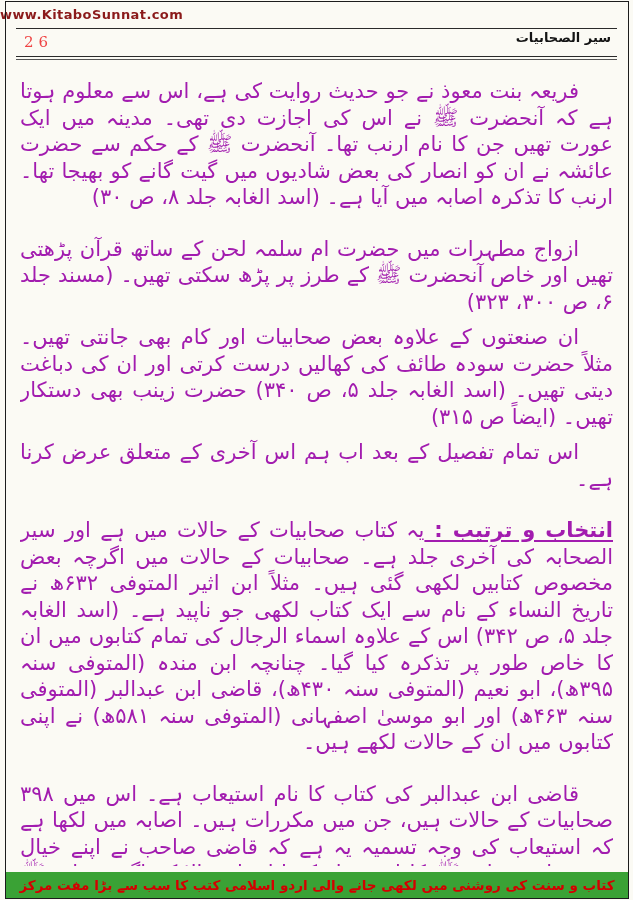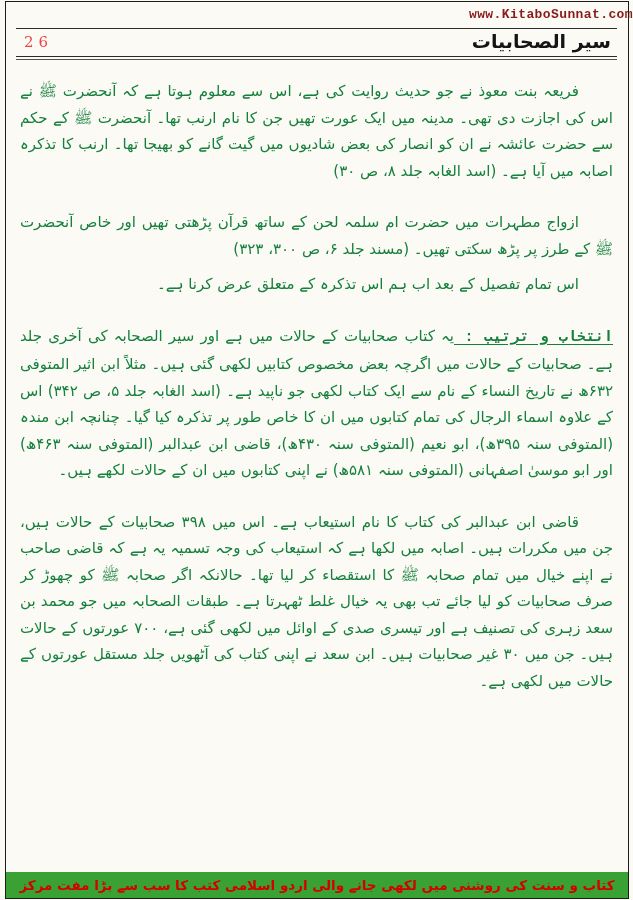--- a/index.html
+++ b/index.html
@@ -26,27 +26,26 @@
     top: 1px;
     bottom: 1px;
     border: 1.5px solid #1c1c1c;
     pointer-events: none;
   }
   .site-url {
     position: absolute;
     top: 7px;
     left: 0;
     width: 100%;
-    text-align: right;
+    text-align: left;
     direction: ltr;
     font-size: 13px;
     font-weight: bold;
     letter-spacing: 0.4px;
     color: var(--url-color, #8b1a1a);
-    font-family: Liberation Mono, monospace;
   }
   .header-rule-top {
     position: absolute;
     top: 28px;
     left: 16px;
     right: 16px;
     height: 1px;
     background: #2a2a2a;
   }
   .header-rule-bottom {
@@ -65,52 +64,51 @@
     direction: ltr;
     font-size: 15px;
     letter-spacing: 5px;
     color: #ef4444;
     font-family: "DejaVu Serif", serif;
   }
   .book-title {
     position: absolute;
     top: 30px;
     right: 22px;
-    font-size: 19px;
+    font-size: 13px;
     font-weight: bold;
     color: #141414;
   }
   .page-body {
     position: absolute;
     top: 78px;
     left: 20px;
     right: 20px;
     bottom: 34px;
     direction: rtl;
     text-align: justify;
-    color: #15803d;
-    font-size: 15px;
+    color: #a21caf;
+    font-size: 21px;
     line-height: 26.5px;
     overflow: hidden;
   }
   .para {
     margin: 0 0 9px 0;
     text-indent: 34px;
   }
   .para.no-indent {
     text-indent: 0;
   }
   .para.spaced {
     margin-top: 25px;
   }
   .para-heading {
     font-weight: bold;
     text-decoration: underline;
     text-underline-offset: 3px;
-    font-family: Liberation Mono, monospace;
   }
   .footer-banner {
     position: absolute;
     left: 6px;
     right: 5px;
     bottom: 2px;
     height: 26px;
     line-height: 26px;
     background: var(--footer-bg, #3aa235);
     color: var(--footer-text, #d40000);
@@ -131,21 +129,22 @@
 
   <div class="page-number">26</div>
 
   <div class="book-title">سیر الصحابیات</div>
 
   <div class="header-rule-bottom"></div>
 
   <div class="page-body">
       <p class="para">فریعہ بنت معوذ نے جو حدیث روایت کی ہے، اس سے معلوم ہوتا ہے کہ آنحضرت ﷺ نے اس کی اجازت دی تھی۔ مدینہ میں ایک عورت تھیں جن کا نام ارنب تھا۔ آنحضرت ﷺ کے حکم سے حضرت عائشہ نے ان کو انصار کی بعض شادیوں میں گیت گانے کو بھیجا تھا۔ ارنب کا تذکرہ اصابہ میں آیا ہے۔ (اسد الغابہ جلد ۸، ص ۳۰)</p>
       <p class="para spaced">ازواج مطہرات میں حضرت ام سلمہ لحن کے ساتھ قرآن پڑھتی تھیں اور خاص آنحضرت ﷺ کے طرز پر پڑھ سکتی تھیں۔ (مسند جلد ۶، ص ۳۰۰، ۳۲۳)</p>
-      <p class="para">اس تمام تفصیل کے بعد اب ہم اس تذکرہ کے متعلق عرض کرنا ہے۔</p>
+      <p class="para">ان صنعتوں کے علاوہ بعض صحابیات اور کام بھی جانتی تھیں۔ مثلاً حضرت سودہ طائف کی کھالیں درست کرتی اور ان کی دباغت دیتی تھیں۔ (اسد الغابہ جلد ۵، ص ۳۴۰) حضرت زینب بھی دستکار تھیں۔ (ایضاً ص ۳۱۵)</p>
+      <p class="para">اس تمام تفصیل کے بعد اب ہم اس آخری کے متعلق عرض کرنا ہے۔</p>
       <p class="para spaced no-indent"><span class="para-heading">انتخاب و ترتیب : </span>یہ کتاب صحابیات کے حالات میں ہے اور سیر الصحابہ کی آخری جلد ہے۔ صحابیات کے حالات میں اگرچہ بعض مخصوص کتابیں لکھی گئی ہیں۔ مثلاً ابن اثیر المتوفی ۶۳۲ھ نے تاریخ النساء کے نام سے ایک کتاب لکھی جو ناپید ہے۔ (اسد الغابہ جلد ۵، ص ۳۴۲) اس کے علاوہ اسماء الرجال کی تمام کتابوں میں ان کا خاص طور پر تذکرہ کیا گیا۔ چنانچہ ابن مندہ (المتوفی سنہ ۳۹۵ھ)، ابو نعیم (المتوفی سنہ ۴۳۰ھ)، قاضی ابن عبدالبر (المتوفی سنہ ۴۶۳ھ) اور ابو موسیٰ اصفہانی (المتوفی سنہ ۵۸۱ھ) نے اپنی کتابوں میں ان کے حالات لکھے ہیں۔</p>
       <p class="para spaced">قاضی ابن عبدالبر کی کتاب کا نام استیعاب ہے۔ اس میں ۳۹۸ صحابیات کے حالات ہیں، جن میں مکررات ہیں۔ اصابہ میں لکھا ہے کہ استیعاب کی وجہ تسمیہ یہ ہے کہ قاضی صاحب نے اپنے خیال میں تمام صحابہ ﷺ کا استقصاء کر لیا تھا۔ حالانکہ اگر صحابہ ﷺ کو چھوڑ کر صرف صحابیات کو لیا جائے تب بھی یہ خیال غلط ٹھہرتا ہے۔ طبقات الصحابہ میں جو محمد بن سعد زہری کی تصنیف ہے اور تیسری صدی کے اوائل میں لکھی گئی ہے، ۷۰۰ عورتوں کے حالات ہیں۔ جن میں ۳۰ غیر صحابیات ہیں۔ ابن سعد نے اپنی کتاب کی آٹھویں جلد مستقل عورتوں کے حالات میں لکھی ہے۔</p>
     </div>
 
   <div class="footer-banner">کتاب و سنت کی روشنی میں لکھی جانے والی اردو اسلامی کتب کا سب سے بڑا مفت مرکز</div>
 
   <div class="scan-border"></div>
 
 </div>
 

